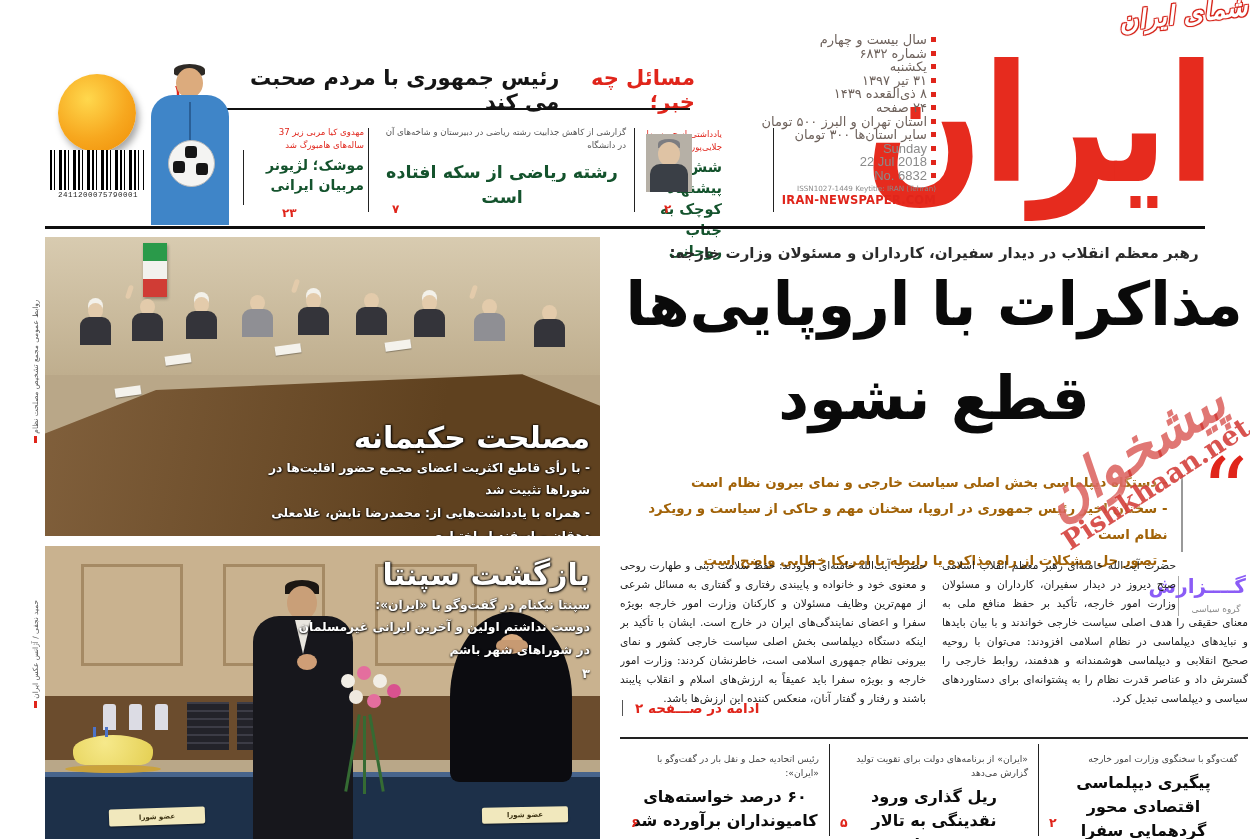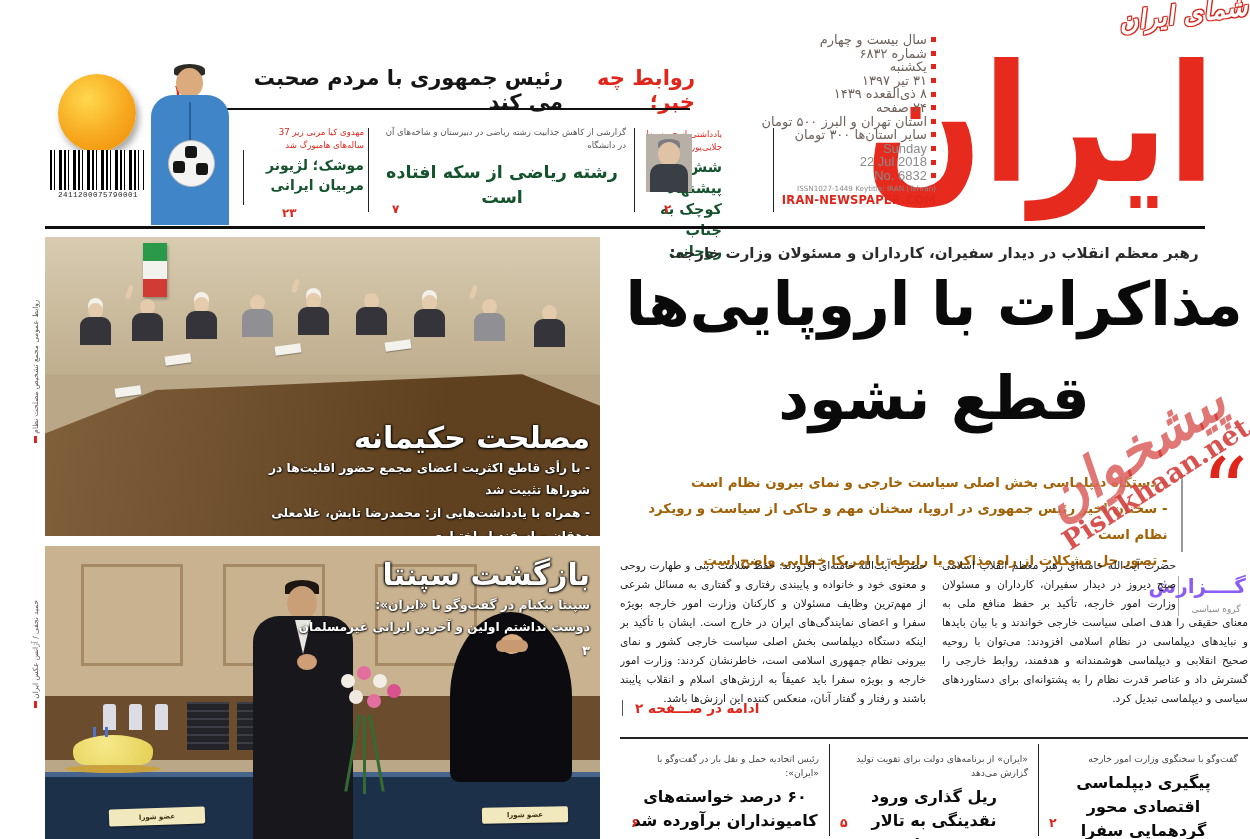--- a/index.html
+++ b/index.html
@@ -215,21 +215,21 @@
       </div>
     <div class="info-line en">
         <span class="sq"></span>
         <span class="it">No. 6832</span>
       </div>
     <div class="issn">ISSN1027-1449 Keytitle: IRAN (Tehran)</div>
     <div class="website">IRAN-NEWSPAPER.COM</div>
   </div>
 
   <div class="abs lead-row">
-    <span class="red">روابط چه خبر؛</span>
+    <span class="red">مسائل چه خبر؛</span>
     <span>رئیس جمهوری با مردم صحبت می کند</span>
     <span class="pg">۳</span>
   </div>
   <div class="abs lead-rule"></div>
 
   <div class="abs vdiv d1"></div>
   <div class="abs vdiv d2"></div>
   <div class="abs vdiv d3"></div>
   <div class="abs vdiv d4"></div>
 
@@ -340,20 +340,21 @@
     <span class="flower" style="left:322px;top:148px;background:#e46e9e;"></span>
     <div class="p2-woman"></div>
     <div class="p2-wface"></div>
     <div class="p2-whands"></div>
     <div class="plate plate1">عضو شورا</div>
     <div class="plate plate2">عضو شورا</div>
     <div class="p-caption p2-cap">
       <div class="cap-title">بازگشت سپنتا</div>
       <div class="cap-line">سپنتا نیکنام در گفت‌وگو با «ایران»:</div>
       <div class="cap-line">دوست نداشتم اولین و آخرین ایرانی غیرمسلمان</div>
+      <div class="cap-line">در شوراهای شهر باشم</div>
       <div class="cap-pg">۳</div>
     </div>
   </div>
   <div class="abs vcredit vc2"><span>حمید نجفی / آژانس عکس ایران</span> <span class="vtick"></span></div>
 
   <div class="abs ls-kicker">رهبر معظم انقلاب در دیدار سفیران، کارداران و مسئولان وزارت خارجه:</div>
   <div class="abs ls-h1">مذاکرات با اروپایی‌ها</div>
   <div class="abs ls-h2">قطع نشود</div>
 
   <div class="abs quote">

